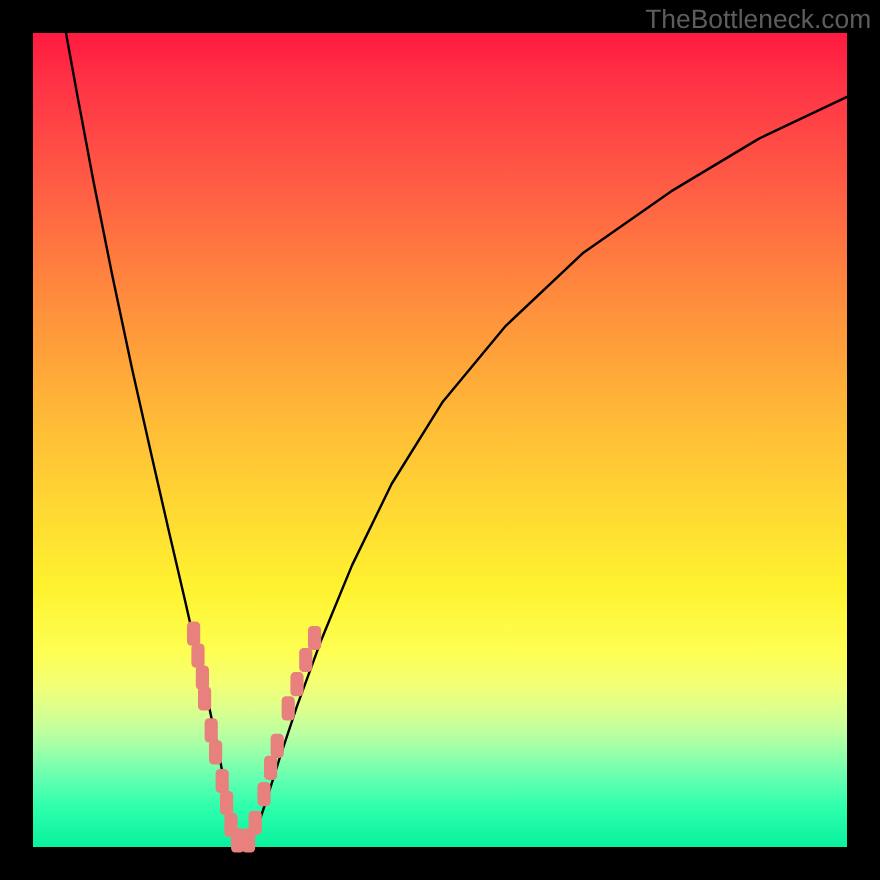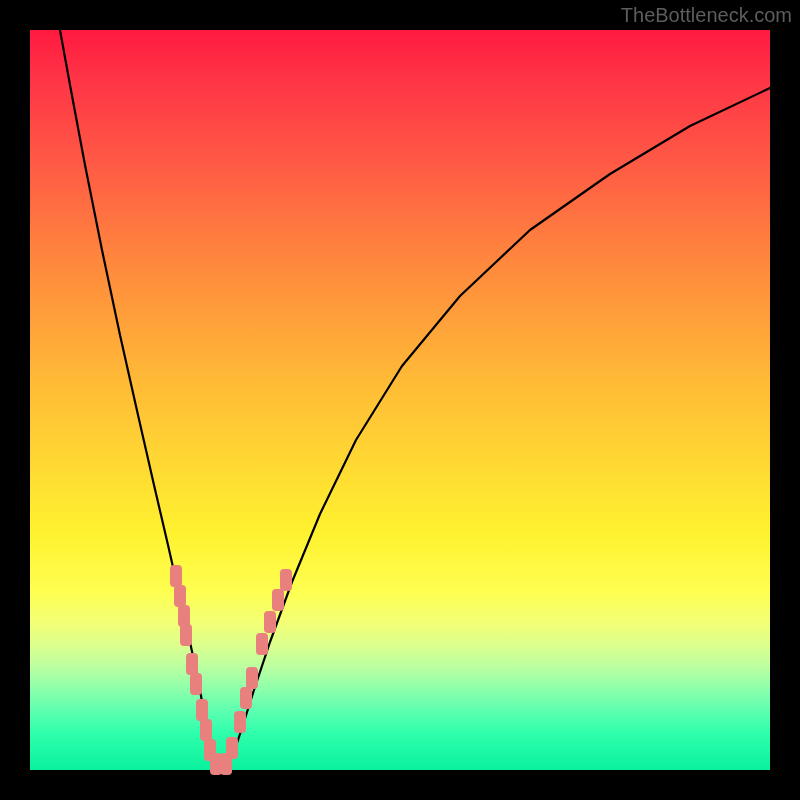--- a/index.html
+++ b/index.html
@@ -49,21 +49,21 @@
     top: 0;
     width: 740px;
     height: 740px;
     overflow: visible;
   }
   .attribution {
     position: absolute;
     top: 4px;
     right: 8px;
     color: #5d5d5d;
-    font-size: 20px;
+    font-size: 24px;
     font-weight: 400;
     letter-spacing: 0px;
     user-select: none;
   }
   .curve-path {
     fill: none;
     stroke: #000;
     stroke-width: 2.2;
     stroke-linecap: round;
     stroke-linejoin: round;

